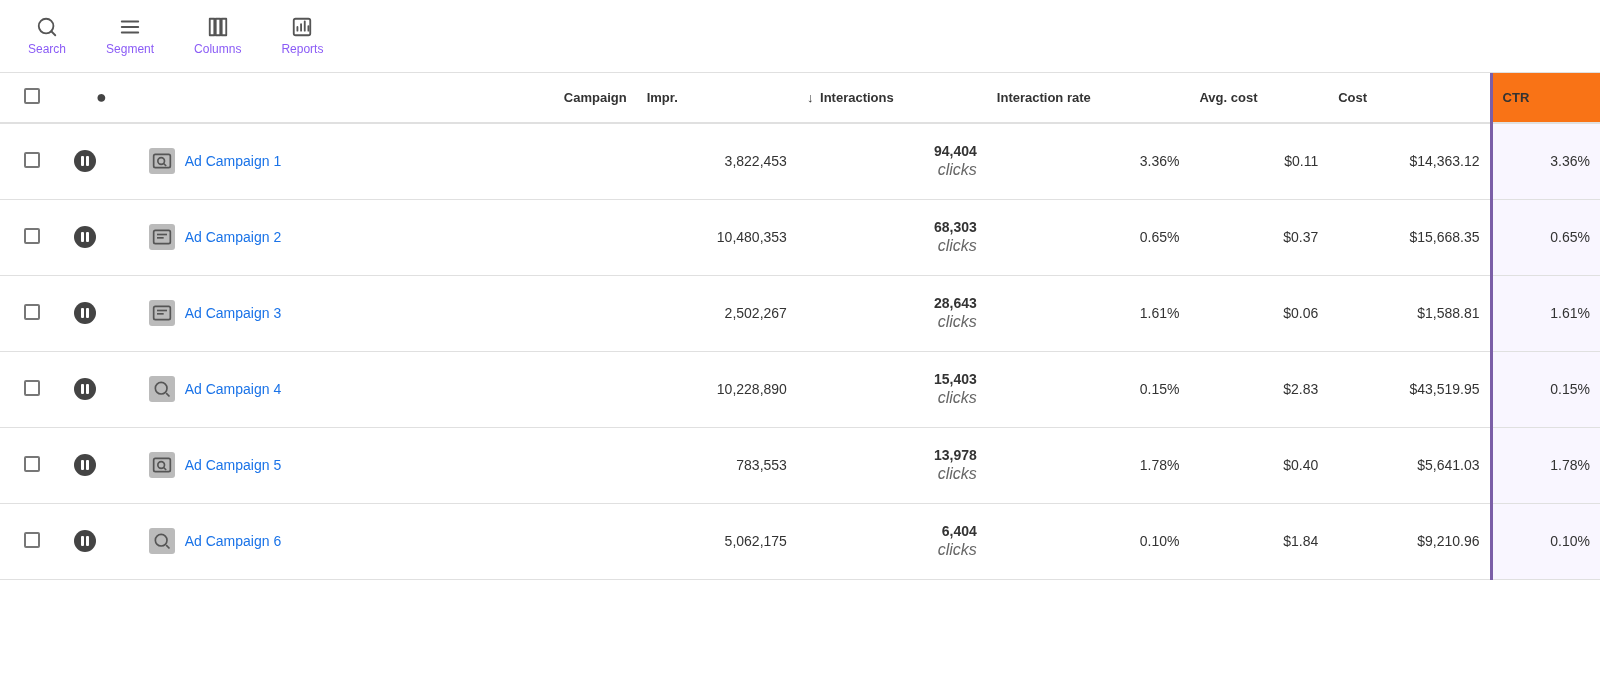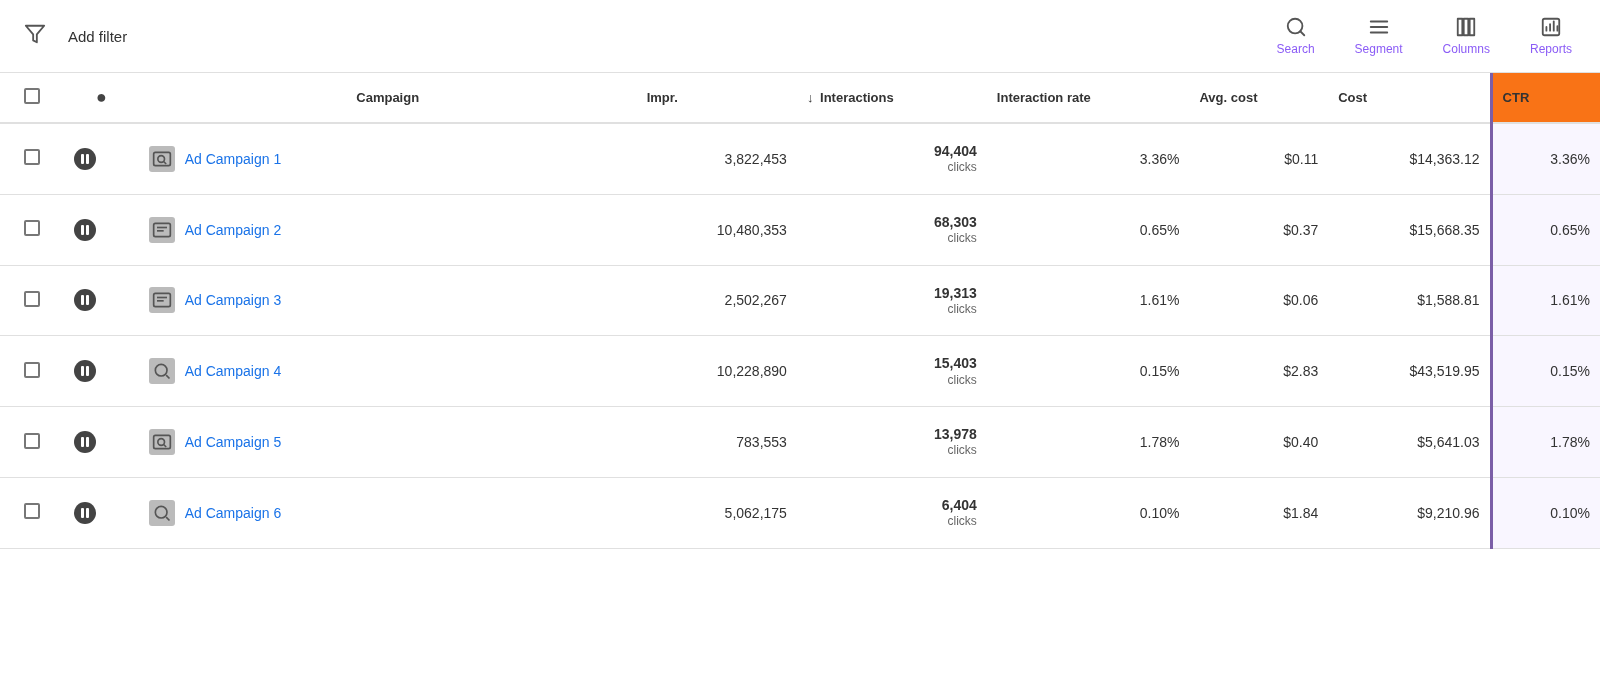--- a/index.html
+++ b/index.html
@@ -81,21 +81,21 @@
     thead th {
       padding: 14px 10px;
       font-weight: 600;
       font-size: 13px;
       color: #333;
       text-align: left;
       white-space: nowrap;
       border-bottom: 1px solid #e0e0e0;
     }
     thead th.col-campaign {
-      text-align: center;
+      text-align: right;
     }
     thead th.col-checkbox, thead th.col-status {
       text-align: center;
     }
     thead th.col-ctr {
       border-left: 3px solid #7b5ea7;
       background: #f97316;
       color: #333;
     }
 
@@ -185,43 +185,36 @@
 
     .interactions-cell {
       line-height: 1.3;
     }
     .interactions-count {
       display: block;
       font-weight: 700;
     }
     .interactions-label {
       display: block;
-      font-size: 12px;
+      font-size: 16px;
       color: #666;
+      font-style: italic;
     }
 
     
     .sort-indicator {
       display: inline-block;
       margin-right: 3px;
       color: #333;
     }
   </style>
 </head>
 <body>
 
 <div class="toolbar">
-  <div class="toolbar-left">
-    <button class="filter-icon-btn">
-      <svg width="22" height="22" viewBox="0 0 24 24" fill="none" stroke="#555" stroke-width="2" stroke-linecap="round" stroke-linejoin="round">
-        <polygon points="22 3 2 3 10 12.46 10 19 14 21 14 12.46 22 3"></polygon>
-      </svg>
-    </button>
-    <button class="add-filter-btn">Add filter</button>
-  </div>
   <div class="toolbar-right">
 
     <button class="toolbar-action">
       <svg width="22" height="22" viewBox="0 0 24 24" fill="none" stroke="#555" stroke-width="2" stroke-linecap="round" stroke-linejoin="round">
         <circle cx="11" cy="11" r="8"></circle>
         <line x1="21" y1="21" x2="16.65" y2="16.65"></line>
       </svg>
       <span>Search</span>
     </button>
 
@@ -356,21 +349,21 @@
       <line x1="6" y1="9" x2="18" y2="9"></line>
       <line x1="6" y1="13" x2="14" y2="13"></line>
     </svg>
               </div>
         <a class="campaign-link" href="#">Ad Campaign 3</a>
       </div>
     </td>
     <td>2,502,267</td>
     <td>
       <div class="interactions-cell">
-        <span class="interactions-count">19,313</span>
+        <span class="interactions-count">28,643</span>
         <span class="interactions-label">clicks</span>
       </div>
     </td>
     <td>1.61%</td>
     <td>$0.06</td>
     <td>$1,588.81</td>
     <td class="col-ctr">1.61%</td>
   </tr>
         <tr>
     <td class="col-checkbox">

